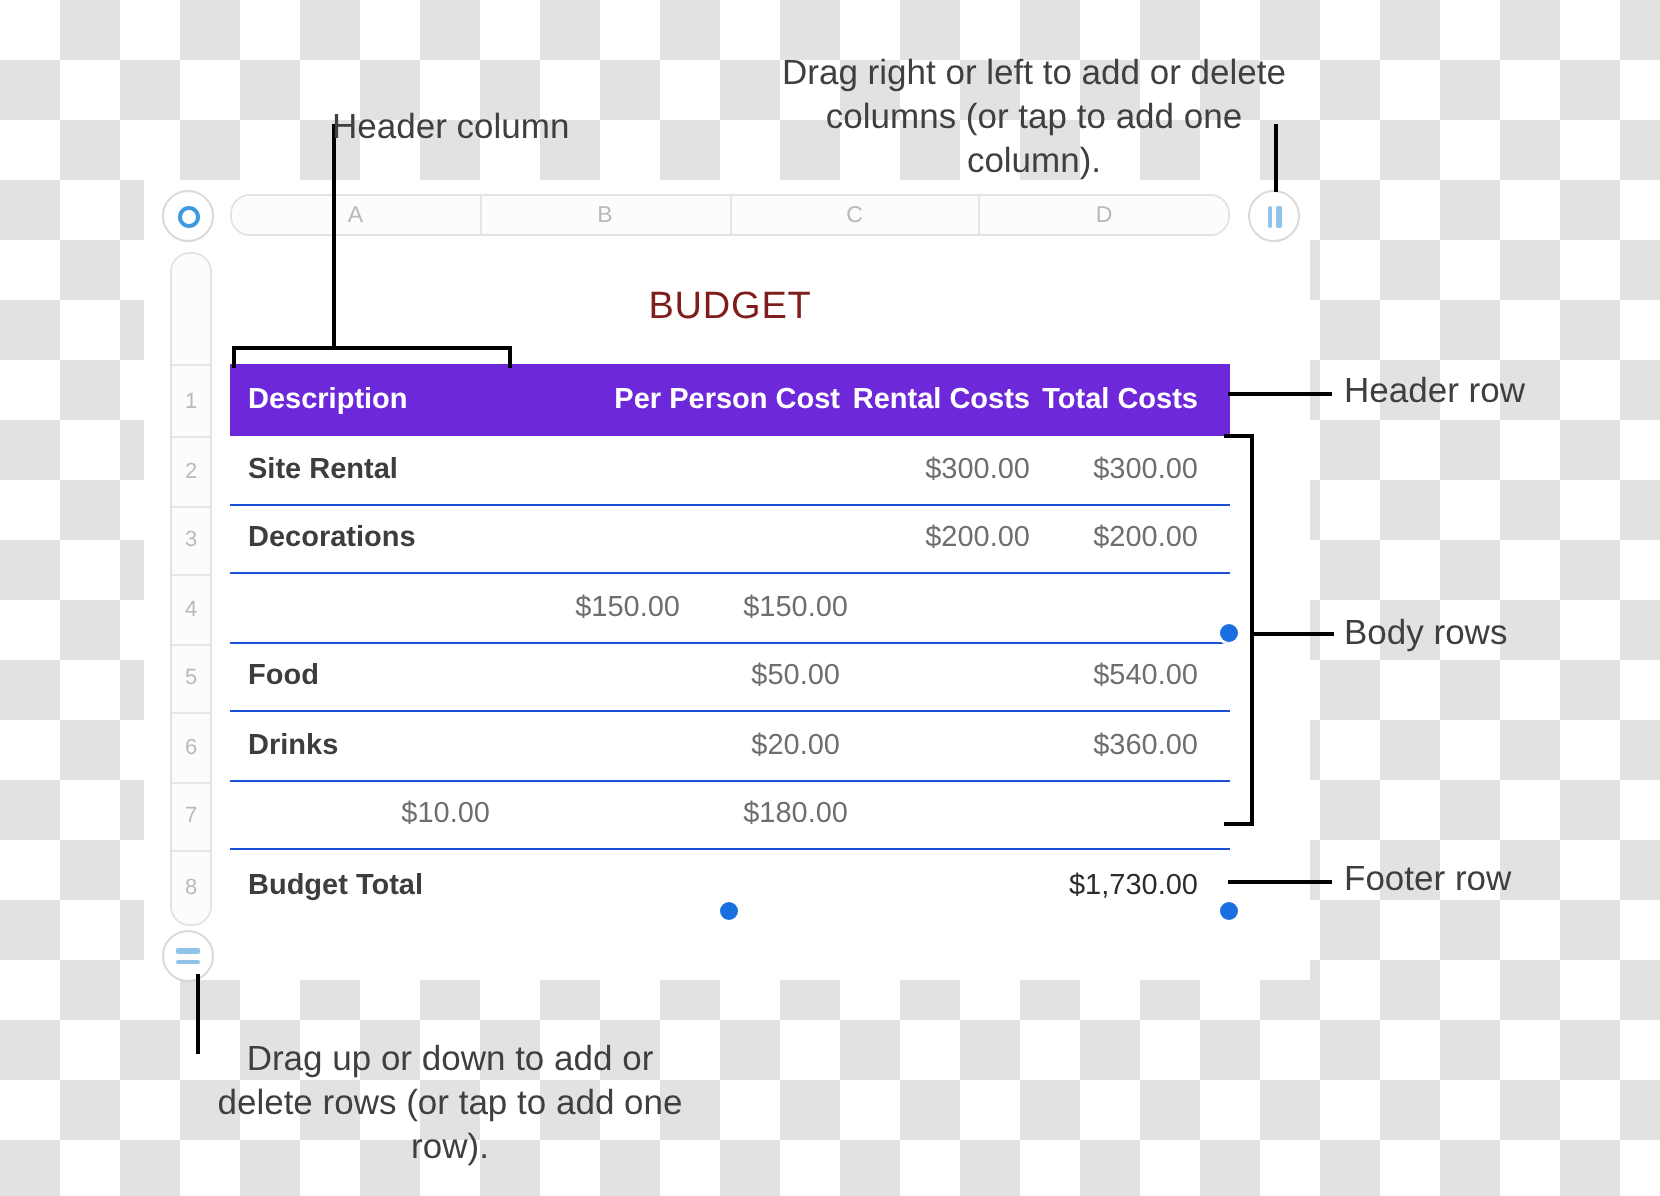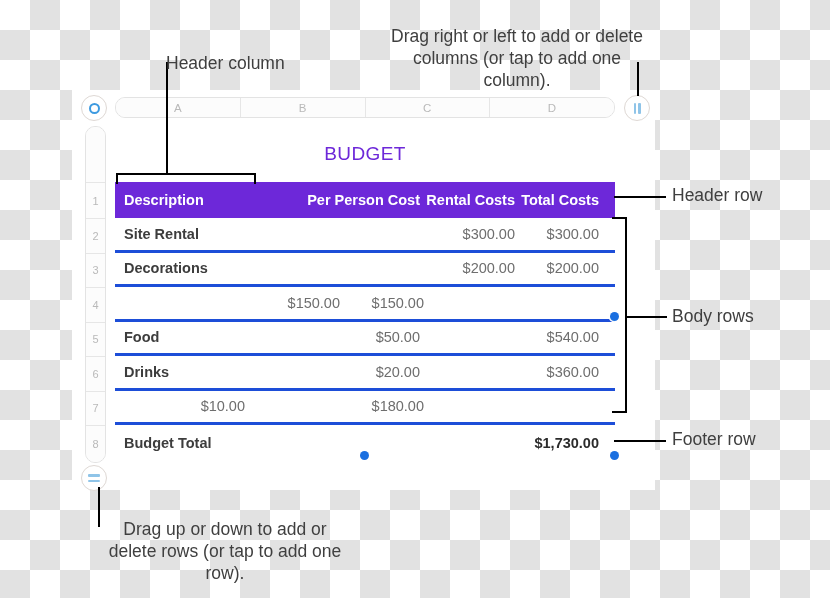--- a/index.html
+++ b/index.html
@@ -111,55 +111,55 @@
     left: 115px;
     top: 126px;
     width: 500px;
   }
   #table-title {
     height: 56px;
     display: flex;
     align-items: center;
     justify-content: center;
     font-size: 19px;
-    color: #6d28d9;
+    color: #7f1d1d;
     letter-spacing: .4px;
   }
   #table-header-row {
     height: 36px;
     background: #6d28d9;
     display: flex;
     align-items: center;
     color: #ffffff;
     font-size: 14.5px;
     font-weight: bold;
   }
   .trow {
     height: 34.5px;
     display: flex;
     align-items: center;
-    border-bottom: 3px solid #1d4ed8;
+    border-bottom: 1px solid #1d4ed8;
     font-size: 14.5px;
   }
   #footer-row {
     height: 36px;
     display: flex;
     align-items: center;
     font-size: 14.5px;
     border-bottom: none;
   }
   .c-desc  { width: 175px; padding-left: 9px; text-align: left; }
   .c-pp    { width: 130px; text-align: right; }
   .c-fixed { width:  95px; text-align: right; }
   .c-total { width:  92px; text-align: right; padding-right: 8px; }
 
   .trow .c-desc  { color: #3d3d3d; font-weight: bold; }
   .trow .c-pp, .trow .c-fixed, .trow .c-total { color: #6e6e6e; }
   #footer-row .c-desc { color: #3d3d3d; font-weight: bold; }
-  #footer-row .c-total { color: #2b2b2b; font-weight: bold; }
+  #footer-row .c-total { color: #2b2b2b; font-weight: normal; }
 
   #table-header-row .c-pp,
   #table-header-row .c-fixed,
   #table-header-row .c-total { padding-right: 0; }
   #table-header-row .c-total { padding-right: 8px; }
 
   
   .blue-dot {
     position: absolute;
     width: 9px; height: 9px;

